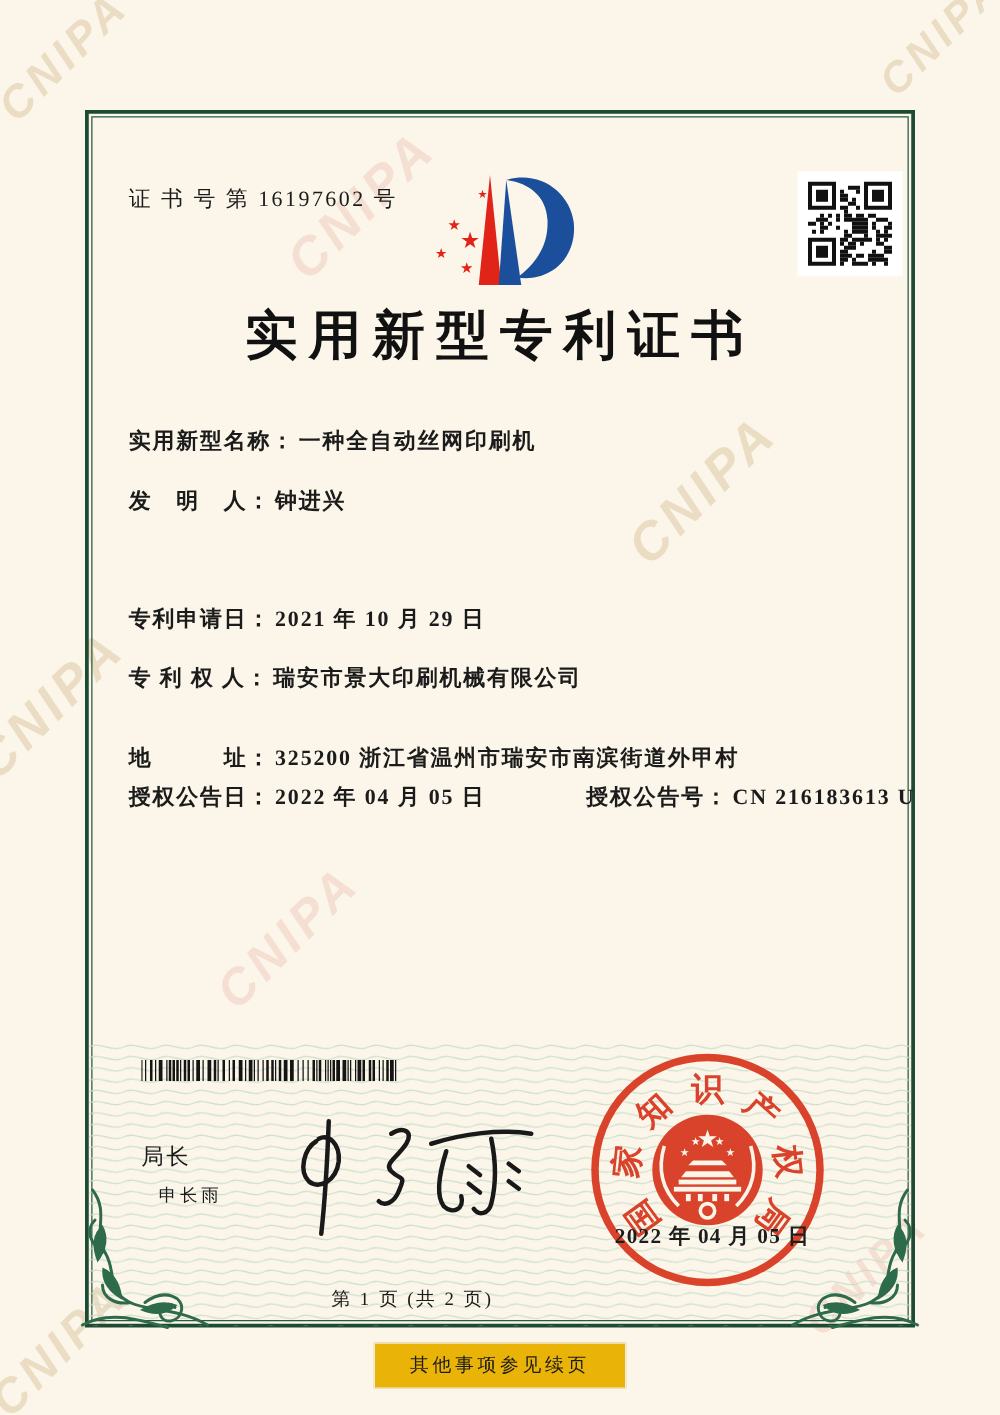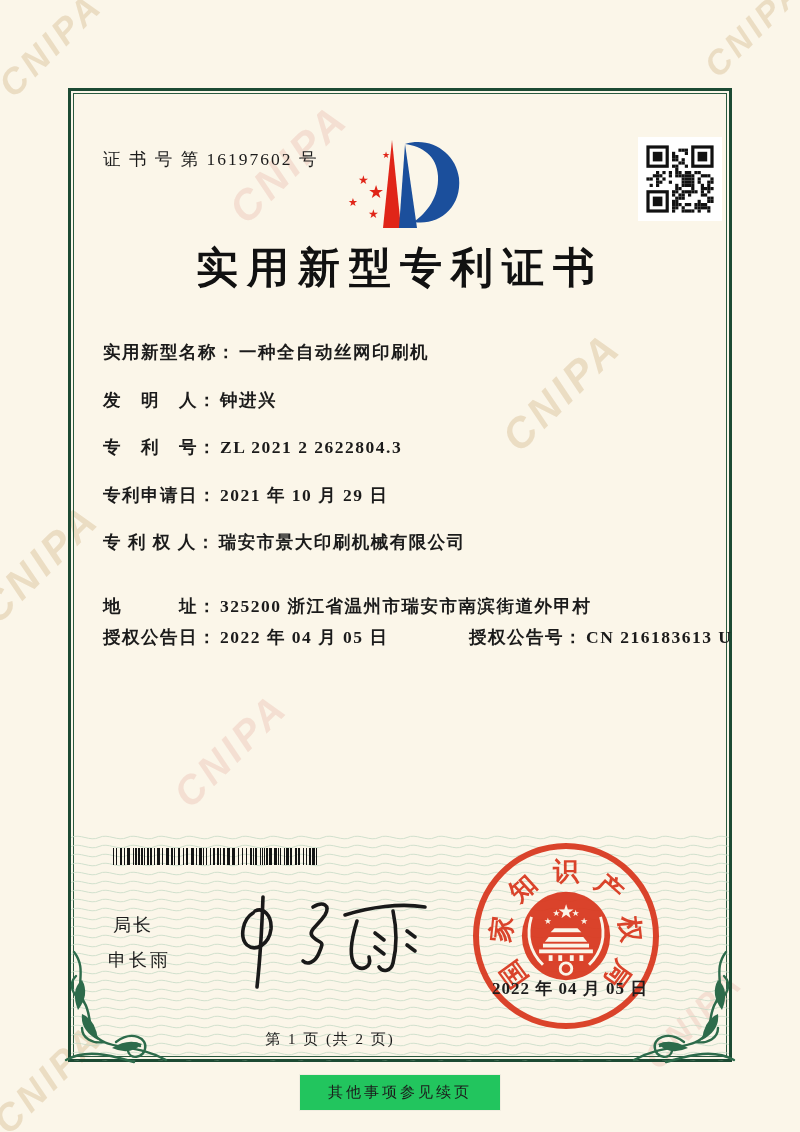--- a/index.html
+++ b/index.html
@@ -31,39 +31,39 @@
     position:absolute;left:0;top:240px;width:800px;text-align:center;
     font-size:42px;font-weight:bold;letter-spacing:9px;color:#111;
   }
   .field{position:absolute;left:103px;font-size:17.5px;letter-spacing:1.5px;white-space:nowrap;font-weight:bold;}
   .f-value{margin-left:3px;}
   .field .second{position:absolute;left:322px;top:0;white-space:nowrap;margin-left:44px;}
   .paras{position:absolute;left:103px;top:655px;width:602px;}
   .paras p{margin:0;font-size:17px;line-height:25px;text-indent:2em;text-align:justify;}
   .barcode{position:absolute;left:113px;top:848px;width:208px;height:17px;}
   .sig-title{position:absolute;left:113px;top:913px;font-size:18px;letter-spacing:2px;font-family:"Liberation Sans",sans-serif;}
-  .sig-name{position:absolute;left:108px;top:948px;font-size:18px;letter-spacing:3px;font-family:"Liberation Sans",sans-serif;}
+  .sig-name{position:absolute;left:127px;top:948px;font-size:14px;letter-spacing:3px;font-family:"Liberation Sans",sans-serif;}
   .autograph{position:absolute;left:225px;top:885px;width:215px;height:110px;}
   .seal{position:absolute;left:473px;top:843px;width:186px;height:186px;opacity:.95;}
   .seal-ring{
     position:absolute;inset:0;border:6px solid #d93a21;border-radius:50%;
   }
   .seal-char{
     position:absolute;left:50%;top:50%;
     font-size:26px;font-weight:bold;color:#d93a21;line-height:1;
   }
   .emblem{position:absolute;left:50%;top:50%;transform:translate(-50%,-50%);}
   .seal-date{
     position:absolute;left:470px;top:977px;width:200px;text-align:center;
     font-size:17px;font-weight:bold;letter-spacing:1px;color:#1d1d1d;
   }
   .page-num{position:absolute;left:0;top:1030px;width:660px;text-align:center;font-size:15px;letter-spacing:2px;}
   .note-box{
     position:absolute;left:50%;top:1074px;transform:translateX(-50%);
-    background:#22c55e;border:1px solid #f0ece0;padding:8px 28px;
+    background:#eab308;border:1px solid #f0ece0;padding:8px 28px;
     font-size:15px;letter-spacing:3px;white-space:nowrap;
   }
   .orn{position:absolute;width:132px;height:118px;}
   .orn.bl{left:58px;top:948px;}
   .orn.br{left:610px;top:948px;transform:scaleX(-1);}
 </style>
 </head>
 <body>
 
 <div class="page">
@@ -244,23 +244,20 @@
   </svg>
 
   <div class="title">实用新型专利证书</div>
 
   <div class="field" style="top:340px;">
     <span>实用新型名称：</span><span class="f-value">一种全自动丝网印刷机</span>
   </div>
   <div class="field" style="top:388px;">
     <span>发　明　人：</span><span class="f-value">钟进兴</span>
   </div>
-  <div class="field" style="top:435px;">
-    <span>专　利　号：</span><span class="f-value">ZL 2021 2 2622804.3</span>
-  </div>
   <div class="field" style="top:483px;">
     <span>专利申请日：</span><span class="f-value">2021 年 10 月 29 日</span>
   </div>
   <div class="field" style="top:530px;">
     <span>专 利 权 人：</span><span class="f-value">瑞安市景大印刷机械有限公司</span>
   </div>
   <div class="field" style="top:582px;margin-top:12px;">
     <span>地　　　址：</span><span class="f-value">325200 浙江省温州市瑞安市南滨街道外甲村</span>
   </div>
   <div class="field" style="top:625px;">

